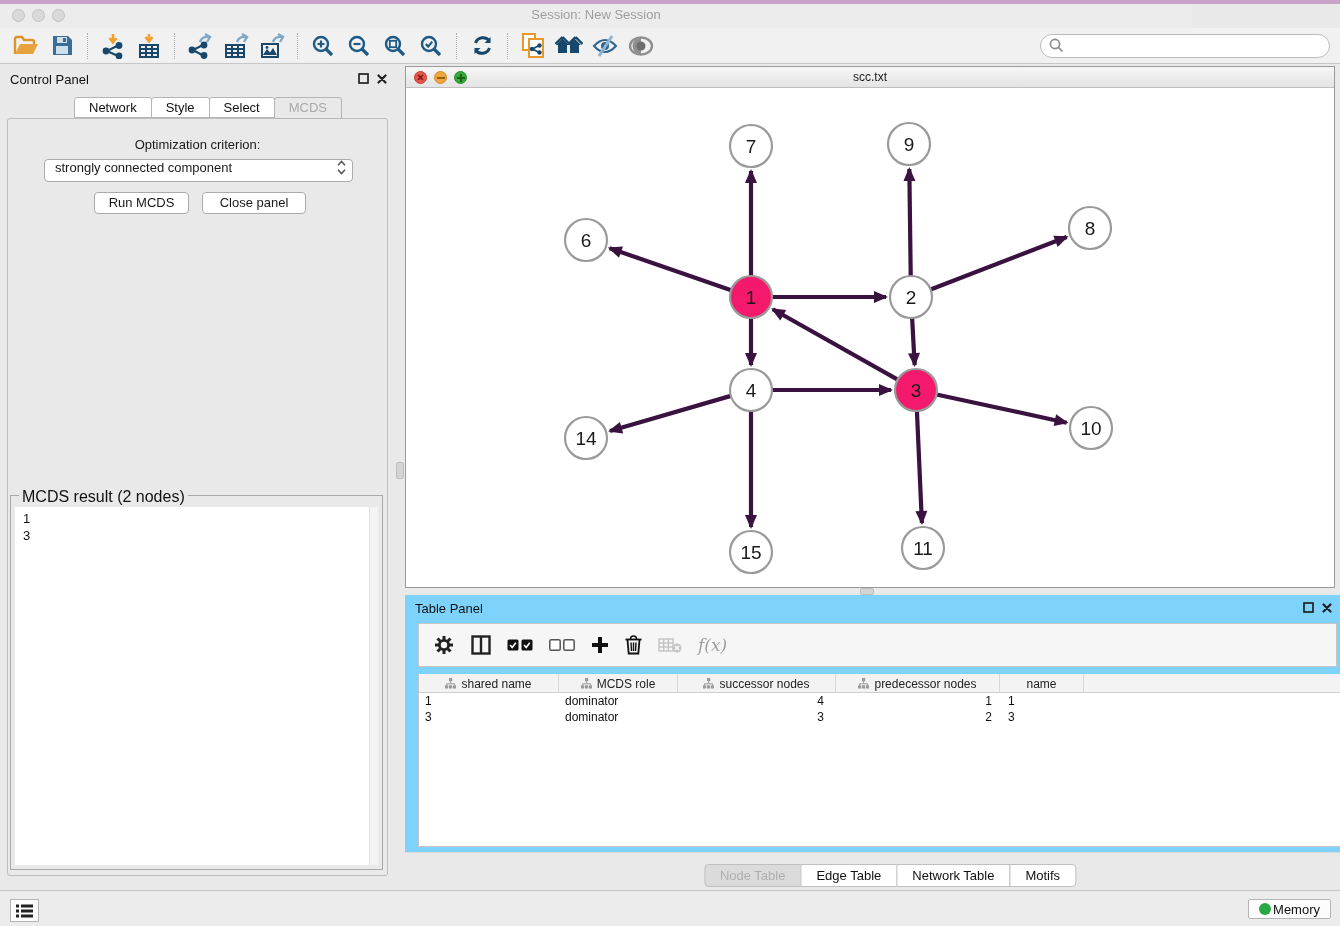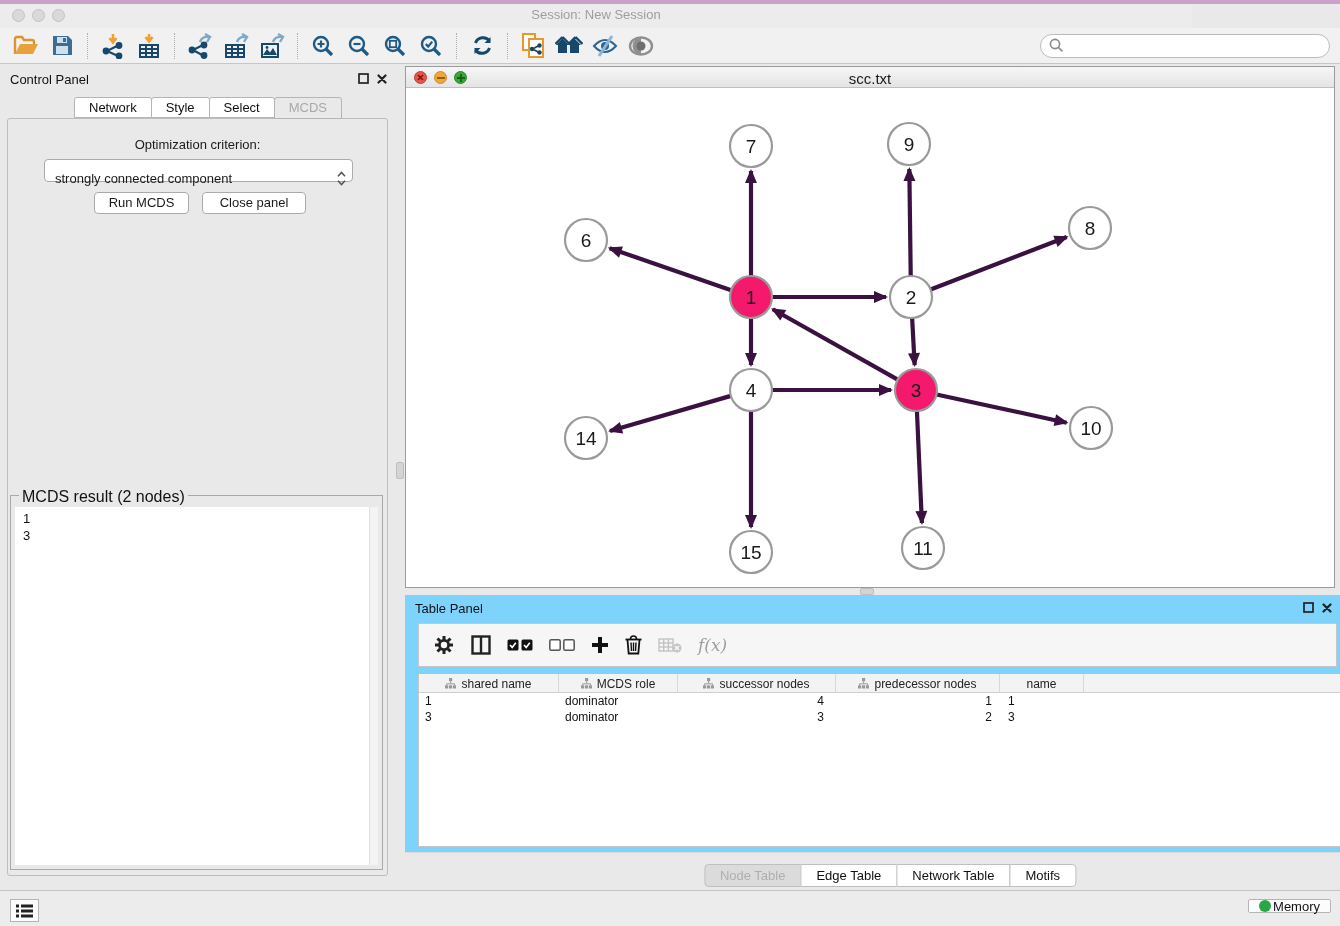--- a/index.html
+++ b/index.html
@@ -30,21 +30,21 @@
   .cp-title { position:absolute; left:10px; top:8px; font-size:13px; color:#111; }
   .panel-btns { position:absolute; right:8px; top:9px; display:flex; gap:8px; align-items:center; }
   .cp-tabs { position:absolute; left:75px; top:33px; display:flex; z-index:3; }
   .cp-tab { height:21px; line-height:19px; padding:0 14px; background:#FFF; border:1px solid #B5B5B5;
             margin-left:-1px; font-size:13px; color:#111; text-align:center; border-radius:3px 3px 0 0; }
   .cp-tab.active { height:22px; background:#E9E9E9; color:#A9A9A9; z-index:4; }
   .cp-inner { position:absolute; left:7px; top:54px; width:381px; height:758px;
               border:1px solid #BDBDBD; border-radius:3px; background:#E9E9E9; }
   .opt-label { position:absolute; left:0; top:73px; width:395px; text-align:center; font-size:13px; }
   .dropdown { position:absolute; left:44px; top:95px; width:309px; height:23px; background:#FFF;
-              border:1px solid #ABABAB; border-radius:4px; display:flex; align-items:center; padding:16px 6px 0 10px; }
+              border:1px solid #ABABAB; border-radius:4px; display:flex; align-items:flex-start; padding:0 6px 0 10px; }
   .dropdown .dd-val { flex:1; font-size:13px; }
   .cp-btn { position:absolute; top:128px; height:22px; background:#FFF; border:1px solid #ABABAB;
             border-radius:4px; font:13px "Liberation Sans",sans-serif; text-align:center; line-height:20px; }
   #run-btn { left:94px; width:95px; }
   #close-btn { left:202px; width:104px; }
   .result-box { position:absolute; left:10px; top:431px; width:373px; height:375px; border:1px solid #A9A9A9; }
   .result-title { position:absolute; left:8px; top:-8px; background:#E9E9E9; padding:0 3px; font-size:16px; color:#111; }
   .result-area { position:absolute; left:4px; top:11px; right:4px; bottom:4px; background:#FFF; overflow:hidden; }
   .result-scroll { position:absolute; right:0; top:0; width:9px; height:100%; background:#F4F4F4; border-left:1px solid #E0E0E0; }
   .result-line { padding:0 8px; font-size:13px; line-height:17px; color:#111; }
@@ -54,21 +54,21 @@
   .vgrip { position:absolute; left:396px; top:462px; width:8px; height:17px; background:#D4D4D4; border:1px solid #BEBEBE; border-radius:2px; }
   .hgrip { position:absolute; left:860px; top:588px; width:14px; height:7px; background:#D4D4D4; border:1px solid #BEBEBE; border-radius:2px; }
 
   
   .net-window { position:absolute; left:405px; top:66px; width:930px; height:522px; background:#FFF;
                 border:1px solid #9B9B9B; }
   .nw-titlebar { position:absolute; left:0; top:0; width:100%; height:21px;
                  background:linear-gradient(#F6F6F6,#E4E4E4); border-bottom:1px solid #BFBFBF; }
   .nw-lights { position:absolute; left:8px; top:4px; display:flex; gap:7px; }
   .nw-light { width:13px; height:13px; border-radius:50%; display:flex; align-items:center; justify-content:center; }
-  .nw-title { position:absolute; left:0; top:3px; width:100%; text-align:center; font-size:15px; color:#1A1A1A; }
+  .nw-title { position:absolute; left:0; top:3px; width:100%; text-align:center; font-size:12px; color:#1A1A1A; }
   .nw-canvas { position:absolute; left:0; top:21px; width:928px; height:499px; background:#FFF; }
 
   
   .table-panel { position:absolute; left:405px; top:595px; width:935px; height:295px; background:#7dd3fc; }
   .tp-title { position:absolute; left:10px; top:6px; font-size:13px; color:#111; }
   .tp-toolbar { position:absolute; left:13px; top:28px; width:919px; height:44px; background:#F6F6F6;
                 border:1px solid #C6C6C6; display:flex; align-items:center; padding-left:14px; gap:16px; }
   .tpt-icon { display:flex; align-items:center; justify-content:center; height:30px; }
   .tp-table { position:absolute; left:13px; top:79px; width:1065px; height:173px; background:#FFF;
               border:1px solid #C6C6C6; border-top:none; overflow:hidden; }
@@ -82,21 +82,21 @@
   .bt-tab { height:23px; line-height:21px; padding:0 15px; background:#FFF; border:1px solid #BFBFBF;
             margin-left:-1px; font-size:13px; color:#111; }
   .bt-tab:first-child { border-radius:4px 0 0 4px; }
   .bt-tab:last-child { border-radius:0 4px 4px 0; }
   .bt-tab.active { background:#DBDBDB; color:#AFAFAF; }
 
   
   .statusbar { position:absolute; left:0; top:890px; width:1340px; height:36px; background:#ECECEC; border-top:1px solid #C5C5C5; }
   .list-btn { position:absolute; left:10px; top:8px; width:29px; height:23px; background:#FCFCFC; border:1px solid #B5B5B5;
               display:flex; align-items:center; justify-content:center; }
-  .mem-btn { position:absolute; right:9px; top:8px; height:14px; background:#FCFCFC; border:1px solid #B5B5B5;
+  .mem-btn { position:absolute; right:9px; top:8px; height:20px; background:#FCFCFC; border:1px solid #B5B5B5;
              border-radius:2px; display:flex; align-items:center; gap:2px; padding:5px 10px; font-size:13px; color:#111; }
   .mem-dot { width:12px; height:12px; border-radius:50%; background:#28A745; }
 
   .fx-label { font-family:"DejaVu Serif",serif; font-style:italic; color:#9E9E9E; font-size:17px; }
 </style>
 </head>
 <body>
 
 <div id="app">
 

